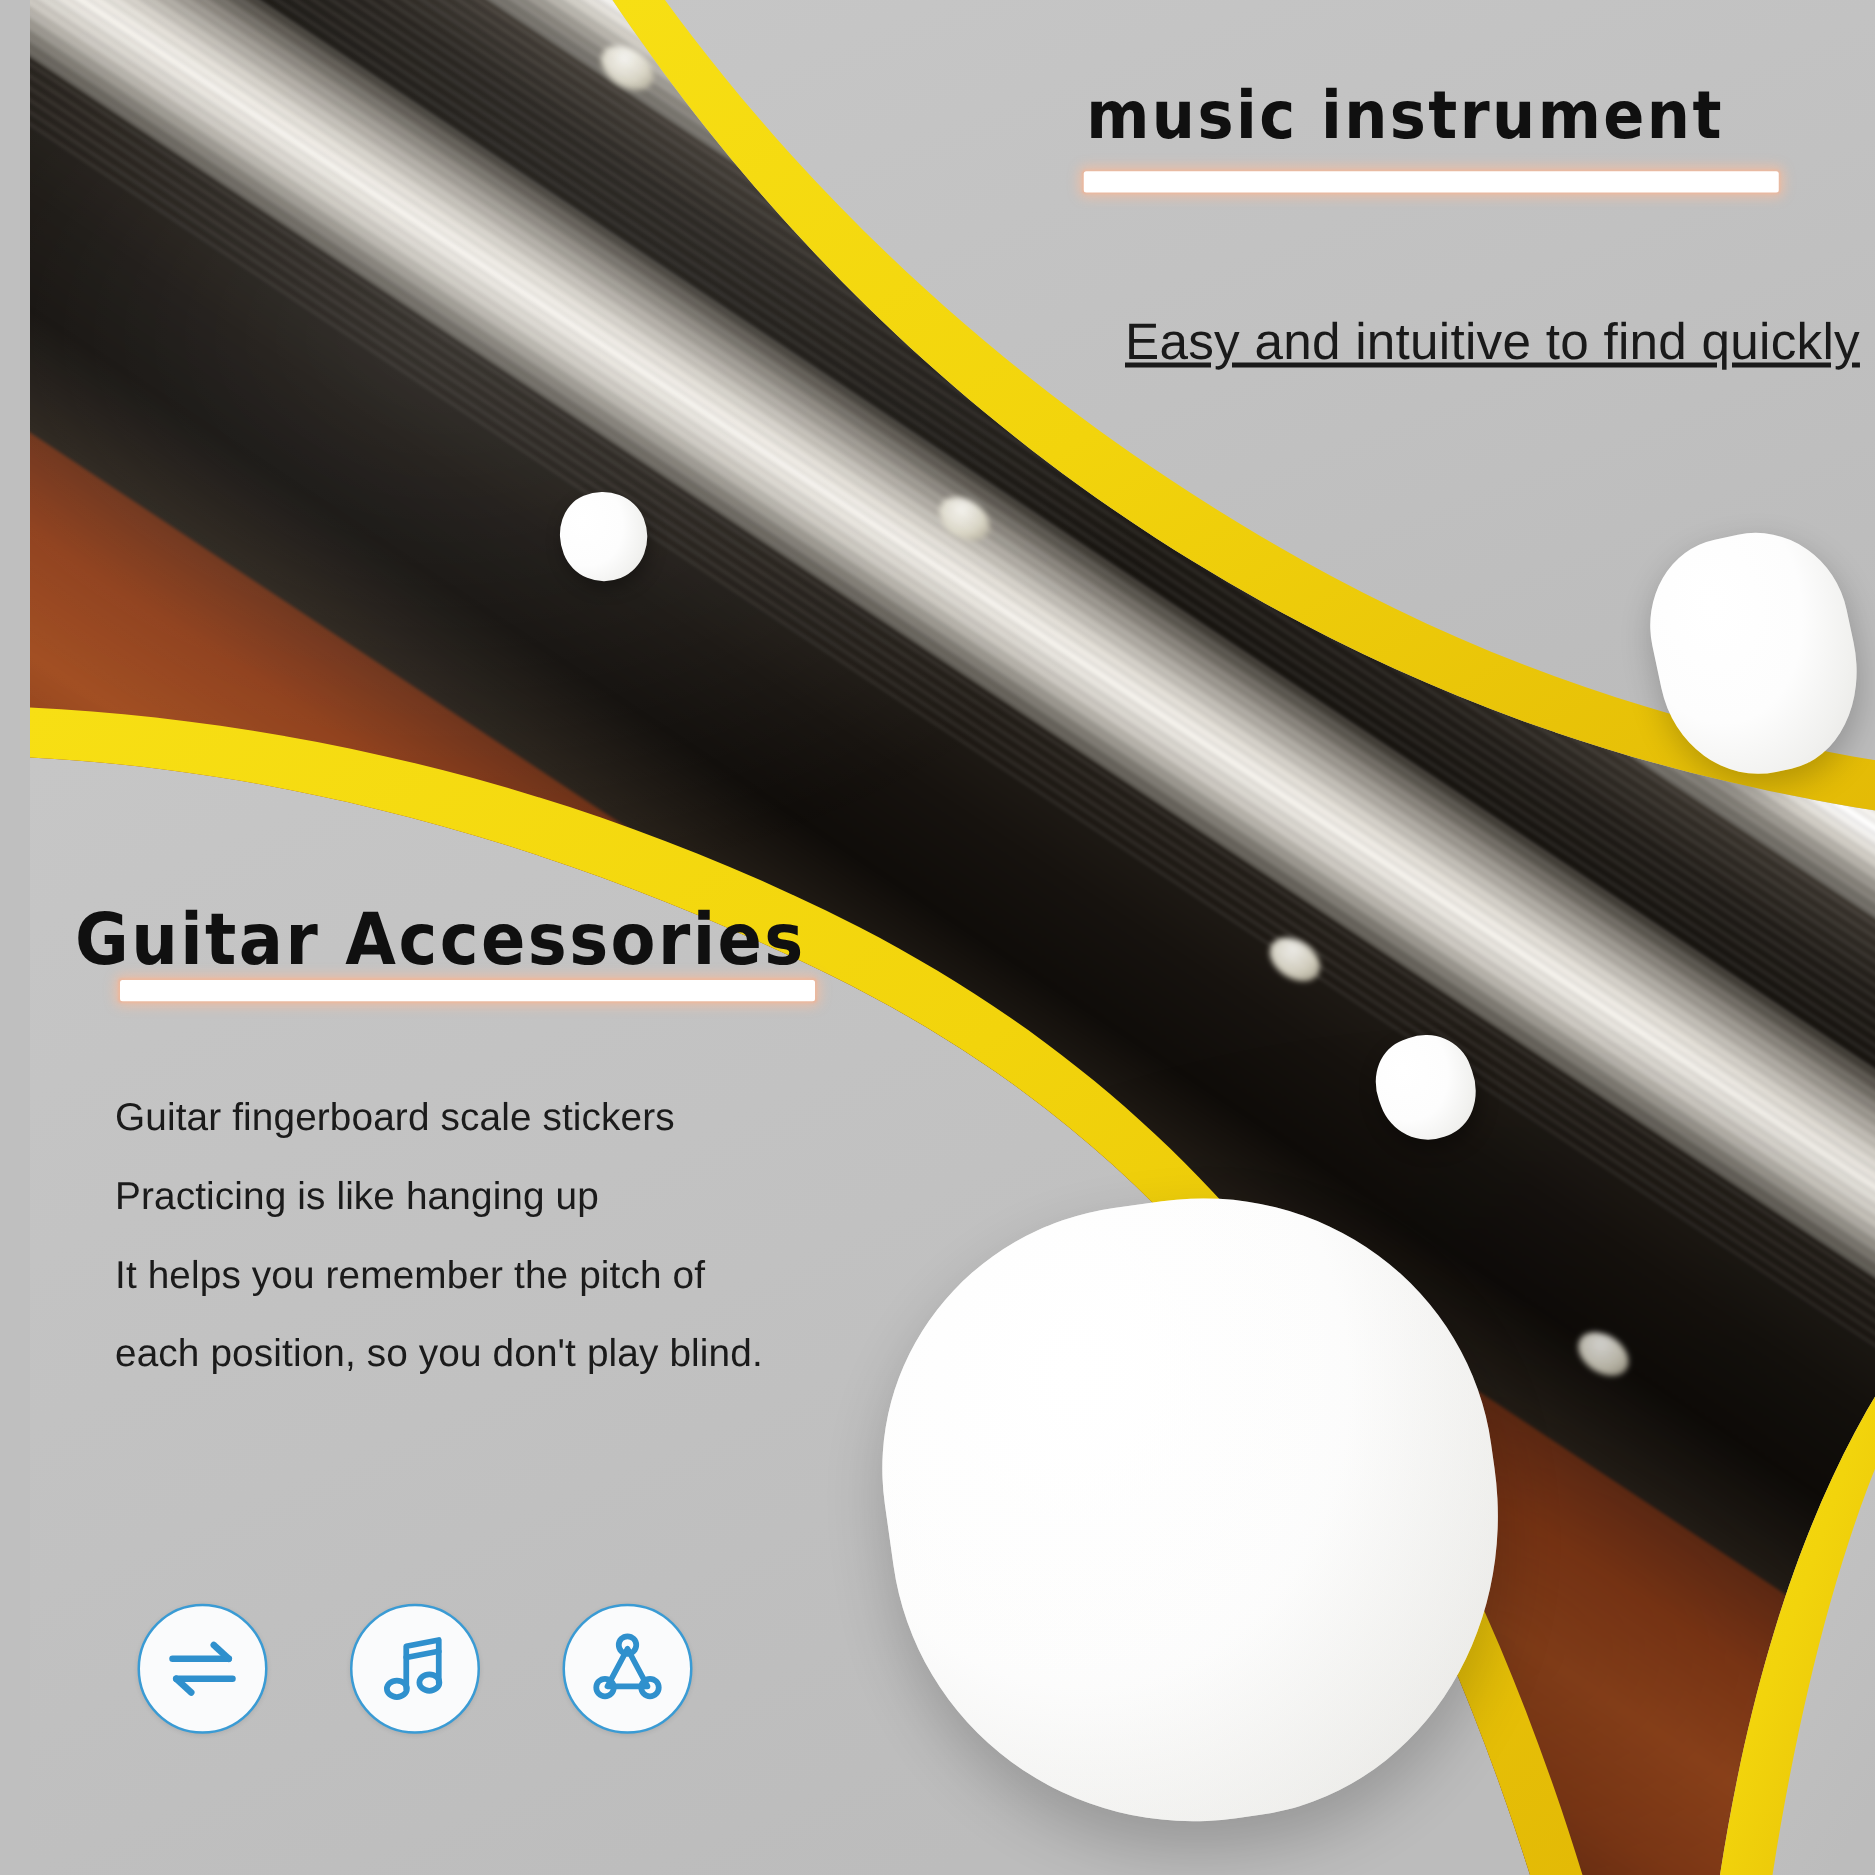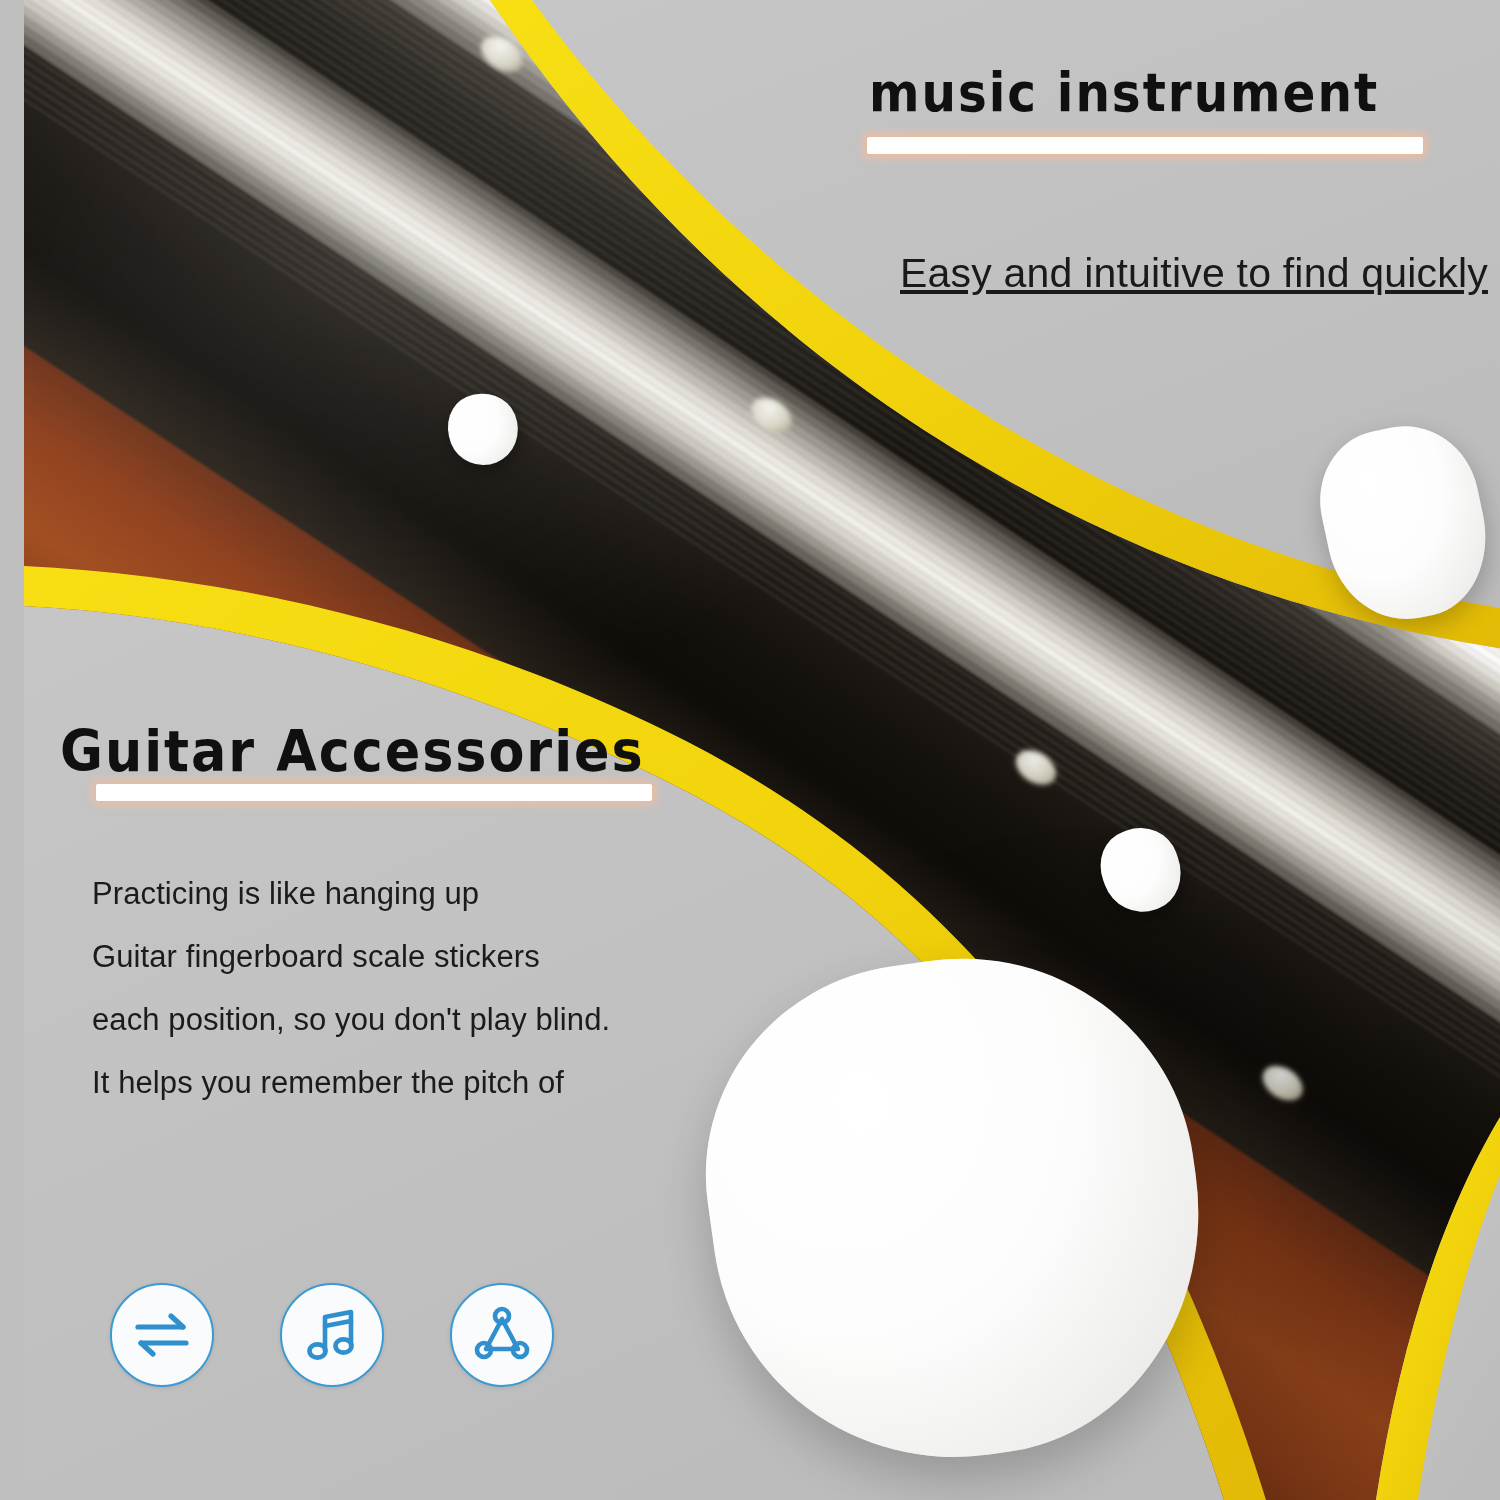--- a/index.html
+++ b/index.html
@@ -277,24 +277,24 @@
   <div class="sticker" id="sticker-big"></div>
 
   <div class="title" id="title-top">music instrument</div>
   <div class="rule" id="rule-top"></div>
   <div class="subtitle">Easy and intuitive to find quickly</div>
 
   <div class="title" id="title-bottom">Guitar Accessories</div>
   <div class="rule" id="rule-bottom"></div>
 
   <div class="body-copy">
+    <div>Guitar fingerboard scale stickers</div>
     <div>Practicing is like hanging up</div>
-    <div>Guitar fingerboard scale stickers</div>
+    <div>It helps you remember the pitch of</div>
     <div>each position, so you don't play blind.</div>
-    <div>It helps you remember the pitch of</div>
   </div>
 
   <div class="icon-row">
 
     <div class="badge">
       <span>
         <svg width="62" height="62" viewBox="0 0 62 62" fill="none" stroke="#2f90cd" stroke-width="5.2" stroke-linecap="round" stroke-linejoin="round">
           <path d="M7 23 H52"></path>
           <path d="M40 12 L52 23"></path>
           <path d="M55 39 H10"></path>

